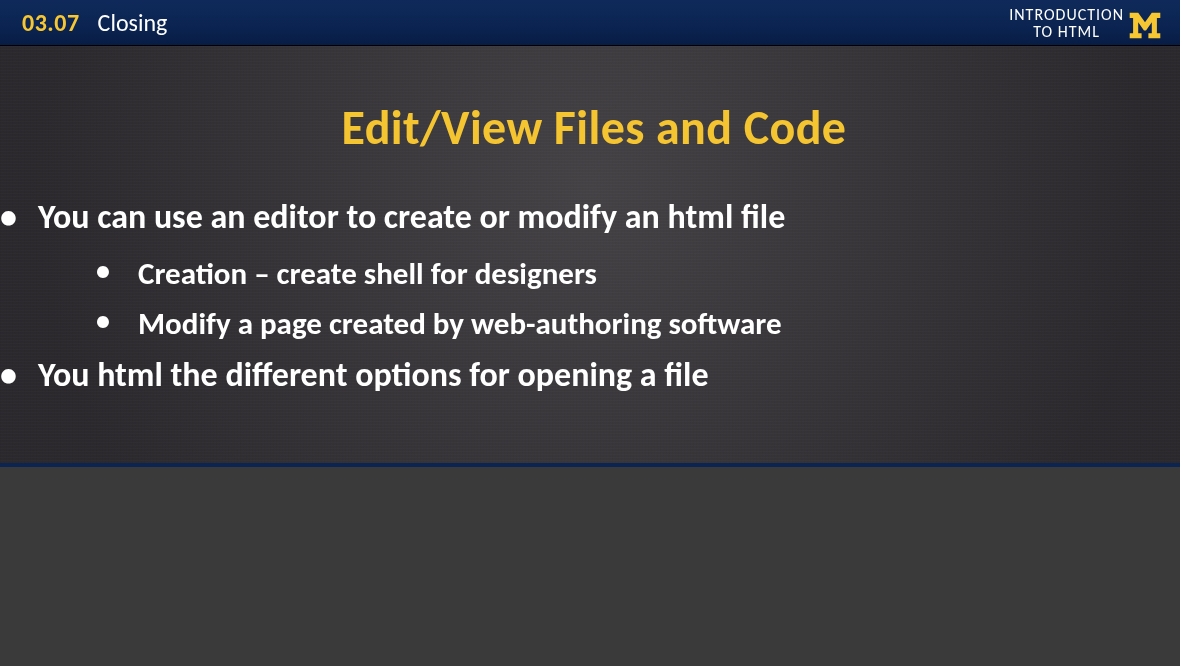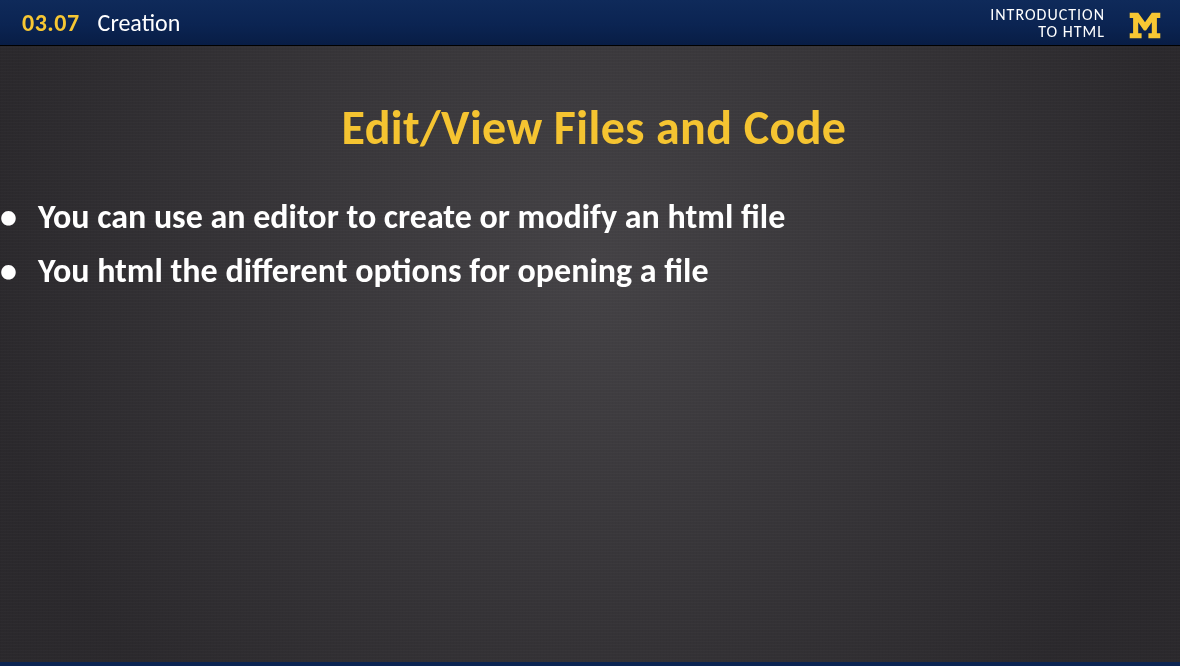--- a/index.html
+++ b/index.html
@@ -5,21 +5,21 @@
     * { margin: 0; padding: 0; box-sizing: border-box; }
     body {
       width: 1180px;
       height: 666px;
       overflow: hidden;
       font-family: "Gill Sans", "Gill Sans MT", Calibri, "Trebuchet MS", sans-serif;
       background: #3a3a3a;
     }
     .slide {
       width: 1180px;
-      height: 666px;
+      height: 467px;
       position: relative;
       background: #3e3c3f;
       background-image:
         radial-gradient(circle at 50% 40%, rgba(80,78,82,0.35), rgba(30,28,32,0.6) 85%);
     }
     
     .slide::before {
       content: "";
       position: absolute;
       inset: 0;
@@ -51,24 +51,24 @@
     .header-section {
       color: #ffffff;
       font-size: 24px;
       font-weight: 300;
     }
     .header-spacer { flex: 1; }
     .course-title {
       color: #ffffff;
       font-size: 16px;
       line-height: 17px;
-      text-align: right;
+      text-align: center;
       letter-spacing: 1px;
       font-weight: 400;
-      margin-right: 23px;
+      margin-right: 4px;
     }
     .logo {
       width: 34px;
       height: 34px;
       display: flex;
       align-items: center;
       justify-content: center;
     }
     .logo svg { display: block; }
 
@@ -137,40 +137,48 @@
       background: #0b2452;
     }
   </style>
 </head>
 <body>
 
 <div class="slide">
 
   <div class="header-bar">
     <span class="header-number">03.07</span>
-    <span class="header-section">Creation</span>
+    <span class="header-section">Closing</span>
     <span class="header-spacer"></span>
     <div class="course-title">
       <div>INTRODUCTION</div>
       <div>TO HTML</div>
     </div>
     <div class="logo">
       <svg viewBox="0 0 100 100" width="34" height="34">
         <path d="M5 20 L30 20 L50 48 L70 20 L95 20 L95 35 L85 35 L85 80 L95 80 L95 95 L60 95 L60 80 L70 80 L70 48 L53 72 L47 72 L30 48 L30 80 L40 80 L40 95 L5 95 L5 80 L15 80 L15 35 L5 35 Z" fill="#f7c733"></path>
       </svg>
     </div>
   </div>
 
   <div class="slide-body">
     <h1 class="slide-title">Edit/View Files and Code</h1>
 
     <div class="content">
       <ul class="top">
         <li>
           <span>You can use an editor to create or modify an html file</span>
+          <ul class="sub">
+            <li>
+              <span>Creation – create shell for designers</span>
+            </li>
+            <li>
+              <span>Modify a page created by web-authoring software</span>
+            </li>
+          </ul>
         </li>
         <li>
           <span>You html the different options for opening a file</span>
         </li>
       </ul>
     </div>
   </div>
 
   <div class="bottom-edge"></div>
 </div>

